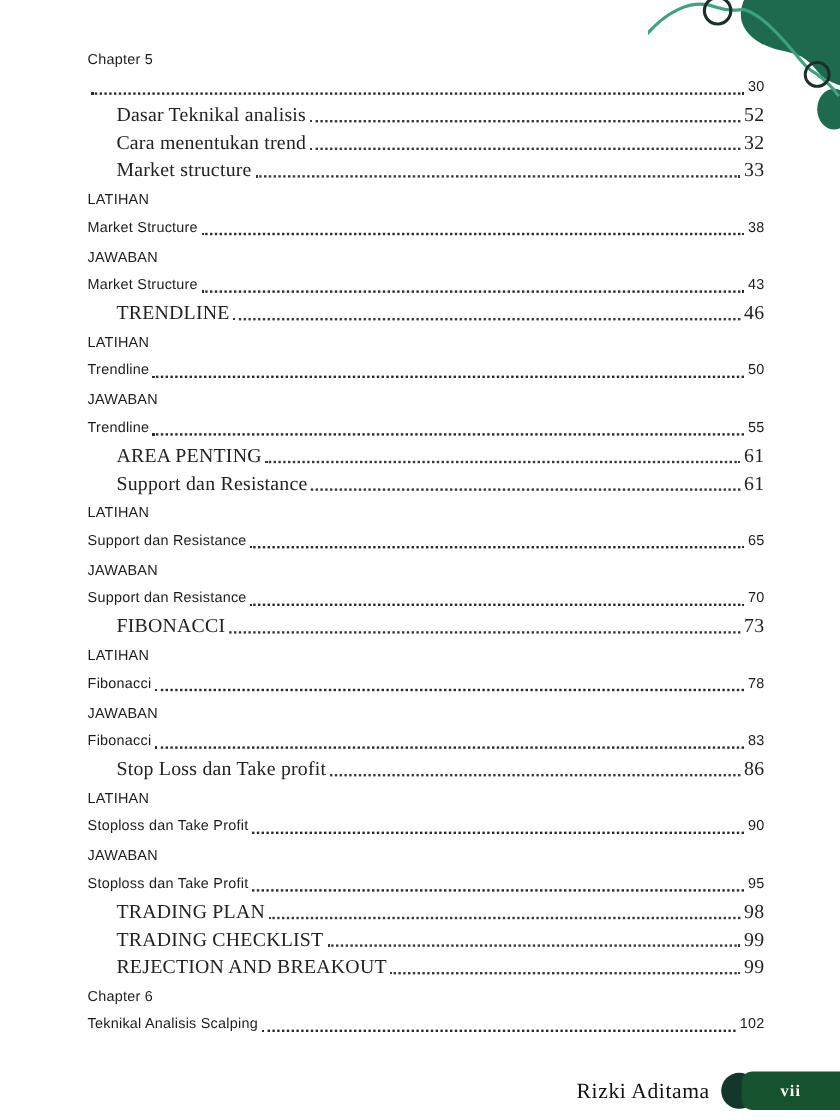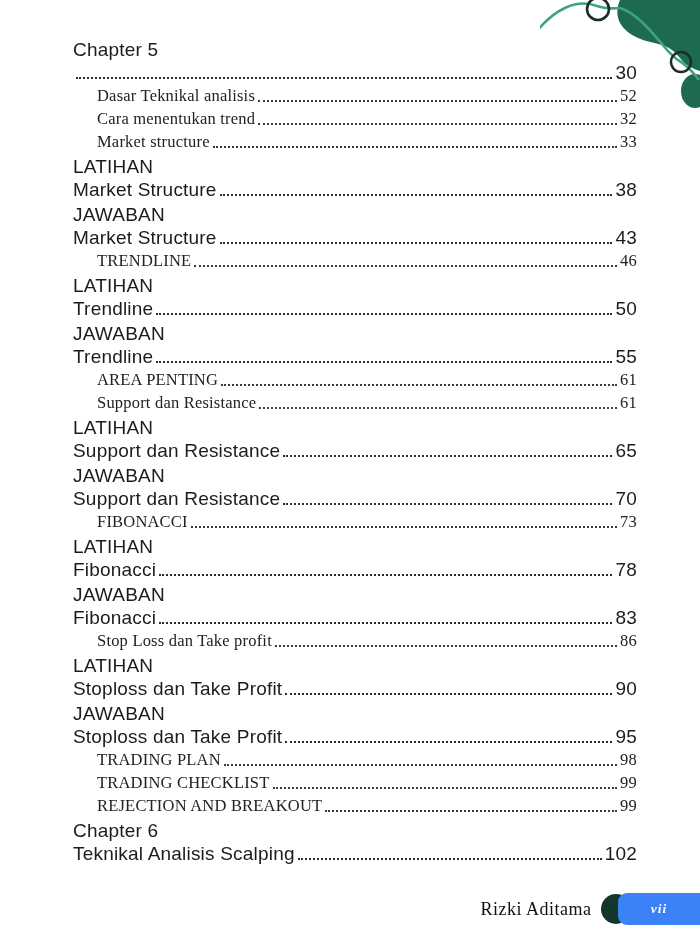--- a/index.html
+++ b/index.html
@@ -24,21 +24,21 @@
     position: absolute;
     left: 73px;
     right: 63px;
     top: 37px;
   }
   .toc-row {
     display: flex;
     align-items: flex-end;
     height: 23px;
     line-height: 21px;
-    font-size: 19px;
+    font-size: 12px;
     letter-spacing: 0.2px;
     white-space: nowrap;
   }
   .toc-row.chapter { margin-top: 2px; }
   .toc-row.chapter:first-child { margin-top: 0; }
   .toc-row.sub {
     padding-left: 24px;
     font-family: Liberation Serif, serif;
     font-size: 16.5px;
     color: #222222;
@@ -262,15 +262,15 @@
   </div>
       <div class="toc-row main">
     <span class="toc-label">Teknikal Analisis Scalping</span>
     <span class="dot-leader"></span>
     <span class="toc-page">102</span>
   </div>
     </div>
 
   <div class="footer-author">Rizki Aditama</div>
   <div class="page-badge-bump" style="background: rgb(19, 55, 43);"></div>
-  <div class="page-badge" style="background: #3b82f6; font-style: italic;">vii</div>
+  <div class="page-badge" style="background: #14532d;">vii</div>
 
 </div>
 
 </body></html>

